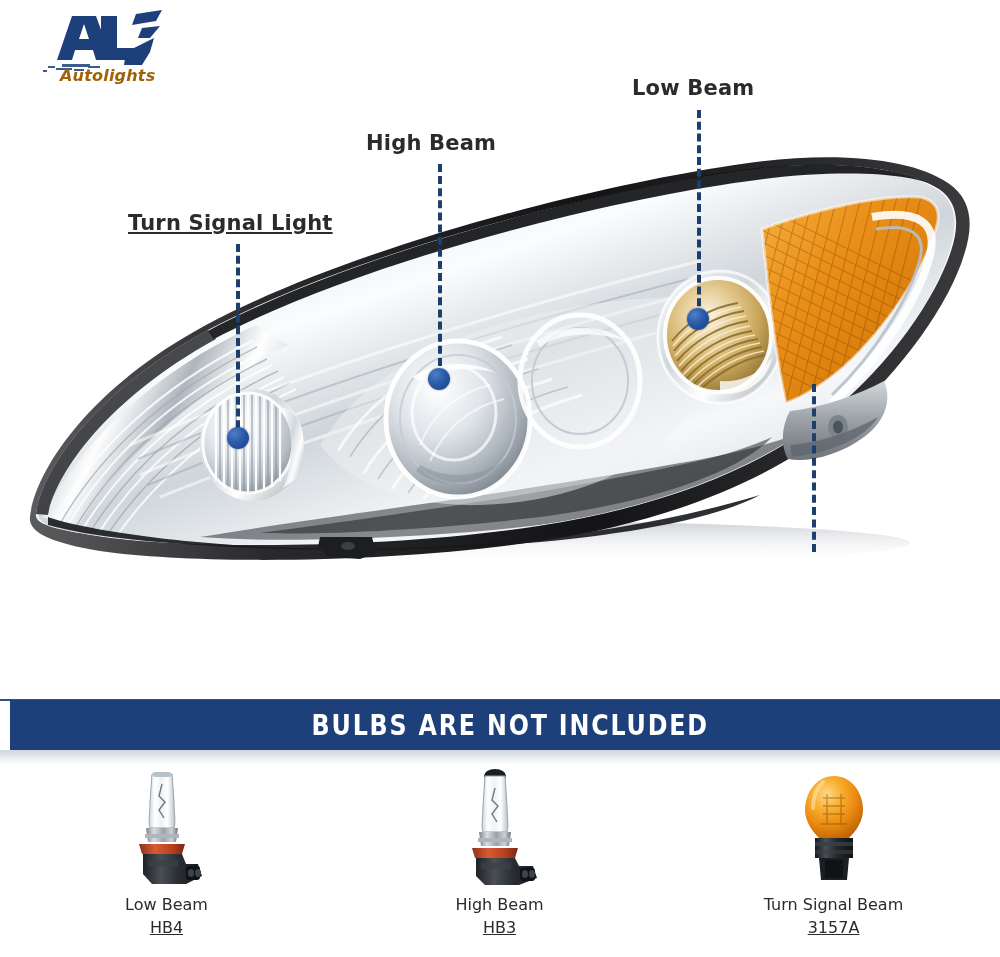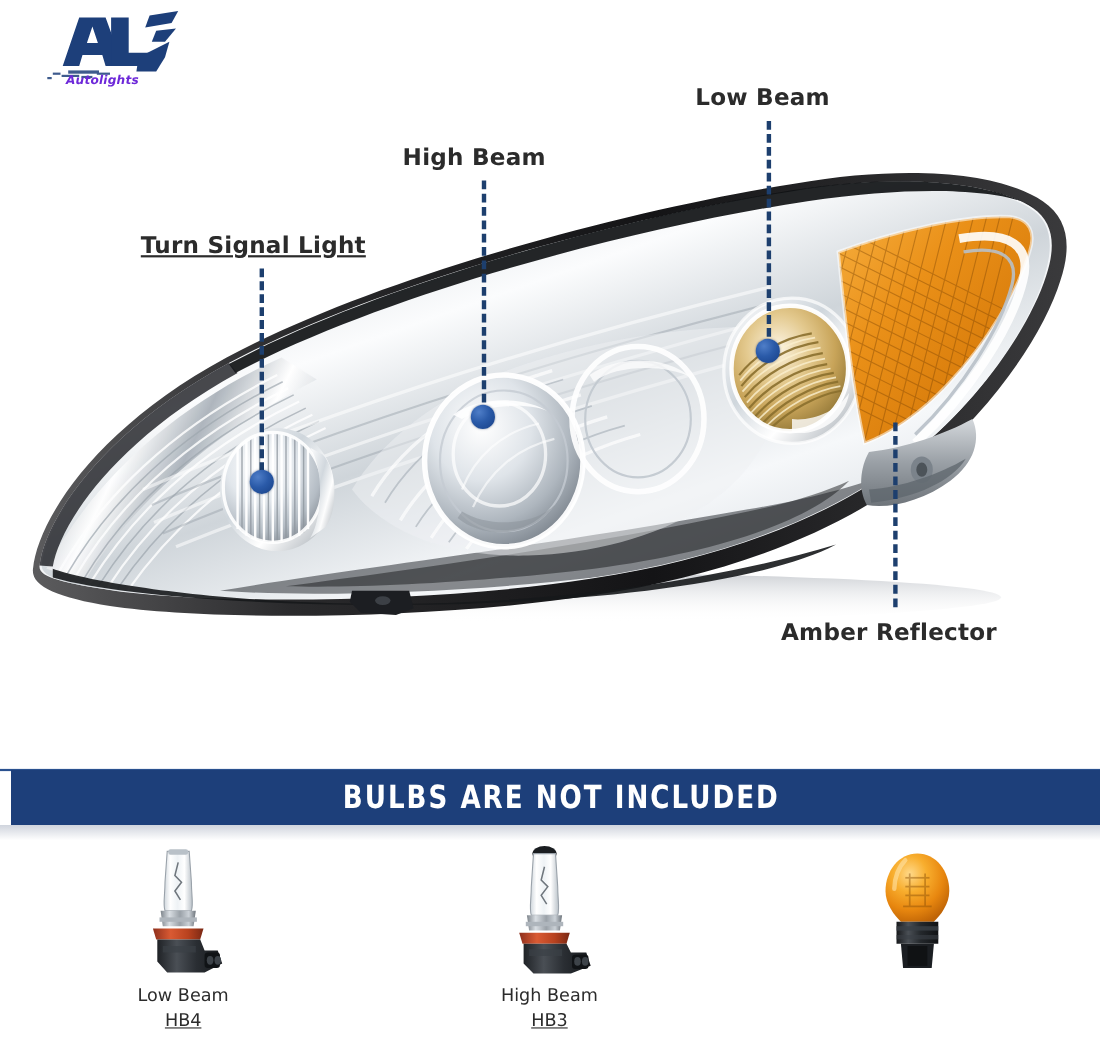--- a/index.html
+++ b/index.html
@@ -11,22 +11,22 @@
     position:relative;
   }
   .stage{position:absolute;left:0;top:0;width:1000px;height:957px;}
 
   
   .logo{position:absolute;left:38px;top:8px;width:140px;height:80px;}
   .logo svg{display:block;}
   .logo-word{
     position:absolute;left:22px;top:58px;
     font-family:"DejaVu Sans","Liberation Sans",sans-serif;
-    font-size:11px;font-weight:bold;font-style:italic;
-    color:#6d28d9;letter-spacing:.2px;
+    font-size:16px;font-weight:bold;font-style:italic;
+    color:#a16207;letter-spacing:.2px;
   }
 
   
   .callout{
     position:absolute;
     font-family:"DejaVu Sans","Liberation Sans",sans-serif;
     font-size:21px;font-weight:600;color:#2b2b2b;
     white-space:nowrap;letter-spacing:.2px;
   }
   .c-turn{left:128px;top:211px;text-decoration:underline;}
@@ -414,21 +414,20 @@
   <div class="leader l-low"></div>
   <div class="leader l-amber"></div>
 
   <div class="dot d-turn"></div>
   <div class="dot d-high"></div>
   <div class="dot d-low"></div>
 
   <div class="callout c-turn">Turn Signal Light</div>
   <div class="callout c-high">High Beam</div>
   <div class="callout c-low">Low Beam</div>
-  <div class="callout c-amber">Amber Reflector</div>
 
   <div class="banner-top-line"></div>
   <div class="banner">
     <span class="banner-text">BULBS ARE NOT INCLUDED</span>
   </div>
   <div class="banner-shadow"></div>
 
   <div class="bulbs">
 
     <div class="bulb-cell b0">
@@ -571,16 +570,20 @@
             <path d="M42 56 L68 56"></path>
           </g>
 
           <path d="M36 70 L74 70 L74 90 L36 90 Z" fill="url(#wedgeBase)"></path>
           <path d="M40 90 L70 90 L68 112 L42 112 Z" fill="#1b1e22"></path>
           <rect x="36" y="74" width="38" height="4" fill="#3a4046" opacity=".8"></rect>
           <rect x="36" y="82" width="38" height="4" fill="#3a4046" opacity=".6"></rect>
           <rect x="46" y="92" width="18" height="18" fill="#101214"></rect>
         </svg>
       </div>
+      <div class="bulb-label">
+        <span>Turn Signal Beam</span>
+        <span class="code">3157A</span>
+      </div>
     </div>
 
   </div>
 </div>
 
 </body></html>

